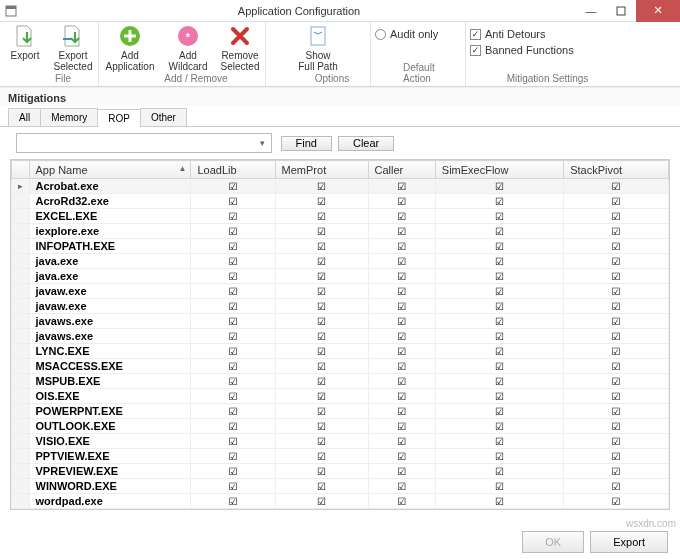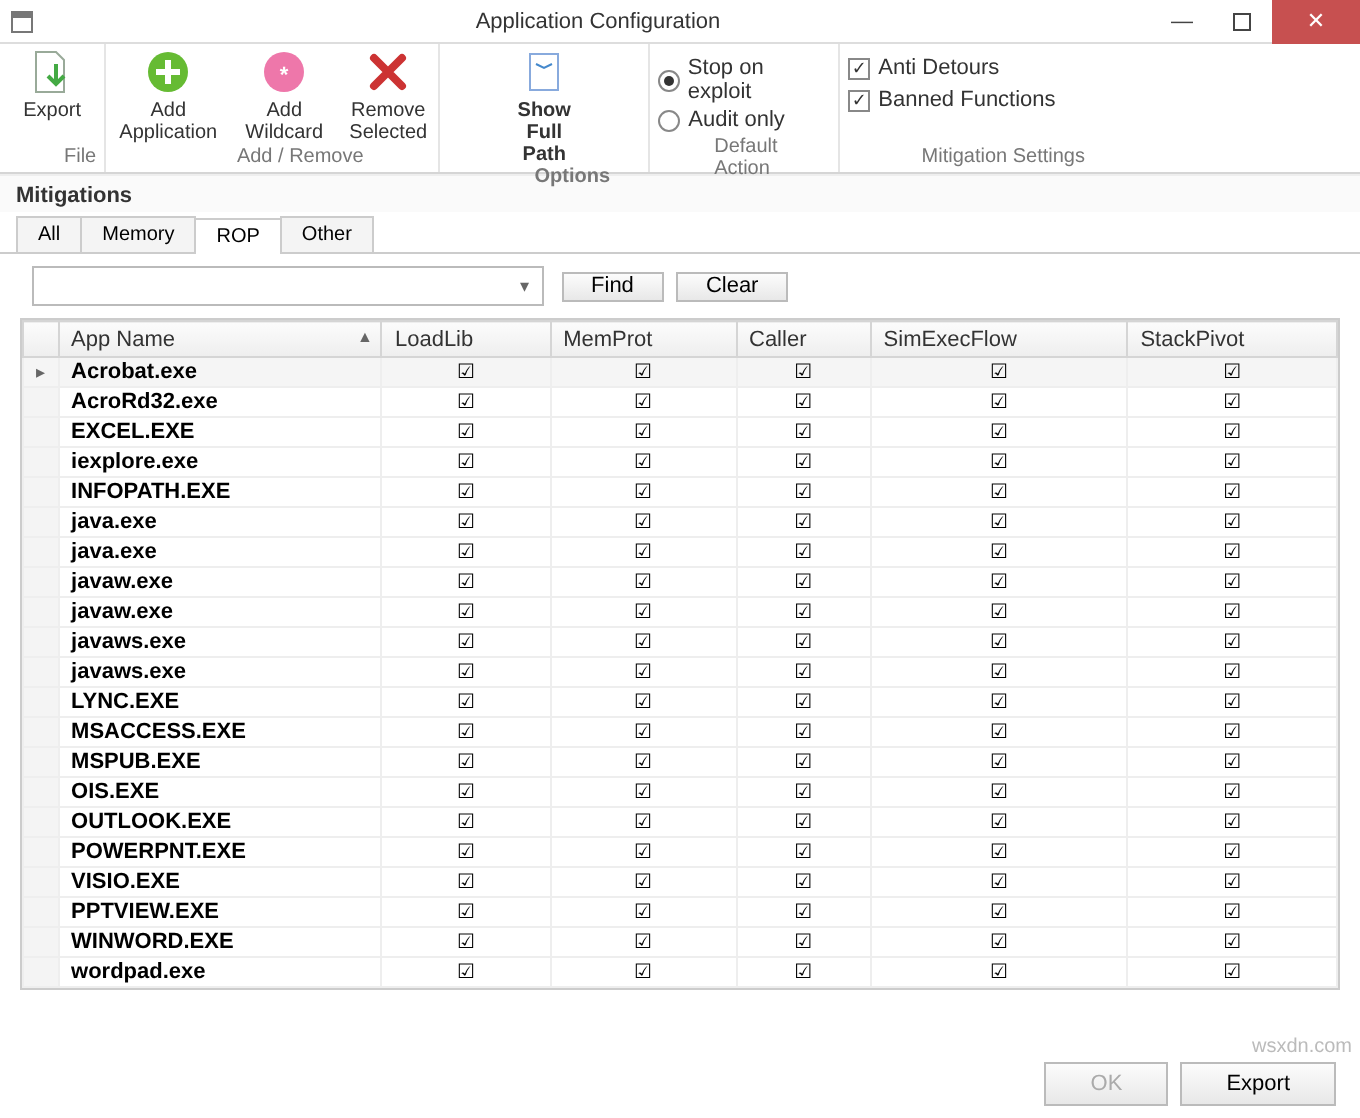--- a/index.html
+++ b/index.html
@@ -10,21 +10,21 @@
 .titlebar .win-btns { display:flex; }
 .win-btn { width:30px; height:22px; display:flex; align-items:center; justify-content:center; color:#444; }
 .win-btn.close { background:#c75050; color:#fff; width:44px; }
 .ribbon { height:65px; background:#fff; display:flex; border-bottom:1px solid #d5d5d5; }
 .rgroup { display:flex; flex-direction:column; align-items:center; padding:2px 4px 0; border-right:1px solid #e5e5e5; }
 .rbtns { display:flex; gap:6px; }
 .rbtn { display:flex; flex-direction:column; align-items:center; width:42px; cursor:pointer; }
 .rbtn .icon { width:24px; height:24px; display:flex; align-items:center; justify-content:center; }
 .rbtn .lbl { font-size:10px; color:#333; text-align:center; line-height:11px; margin-top:2px; }
 .rgroup .gtitle { font-size:10px; color:#777; margin-top:auto; padding-bottom:2px;margin-left:28px; }
-.rgroup.opts { width:105px;font-weight:bold; }
+.rgroup.opts { width:105px; }
 .rgroup.def { width:95px; padding-top:4px; }
 .rgroup.mit { width:135px; padding-top:4px; border-right:none; }
 .radio-row, .chk-row { display:flex; align-items:center; gap:4px; font-size:10px; color:#333; margin:2px 0; width:100%; }
 .chk-rows { display:flex; flex-wrap:wrap; gap:0 10px; }
 .radio, .chk { width:11px; height:11px; border:1px solid #888; display:inline-flex; align-items:center; justify-content:center; }
 .radio { border-radius:50%; }
 .radio.sel::after { content:""; width:5px; height:5px; background:#333; border-radius:50%; }
 .chk.sel::after { content:"✓"; font-size:9px; color:#333; line-height:9px; }
 .section-label { padding:4px 8px 2px; color:#333; border-top:1px solid #eee; background:#fafafa;font-weight:bold; }
 .tabs { display:flex; gap:0; padding:2px 8px 0; border-bottom:1px solid #ccc; background:#fff; }
@@ -75,20 +75,32 @@
       <div class="rbtn">
         <span class="icon">
             <svg width="24" height="24" viewBox="0 0 24 24">
               <path d="M4 2h10l4 4v16H4z" fill="#fff" stroke="#9a9"></path>
               <path d="M10 14l4 4 4-4" fill="none" stroke="#4a4" stroke-width="2"></path>
               <path d="M14 8v10" stroke="#4a4" stroke-width="2"></path>
             </svg>
           </span>
         <span class="lbl">Export</span>
       </div>
+      <div class="rbtn">
+        <span class="icon">
+            <svg width="24" height="24" viewBox="0 0 24 24">
+              <path d="M4 2h10l4 4v16H4z" fill="#fff" stroke="#9a9"></path>
+              <path d="M10 14l4 4 4-4" fill="none" stroke="#4a4" stroke-width="2"></path>
+              <path d="M14 8v10" stroke="#4a4" stroke-width="2"></path>
+              <rect x="2" y="14" width="8" height="2" fill="#48c"></rect>
+            </svg>
+          </span>
+        <span class="lbl">Export
+Selected</span>
+      </div>
     </div>
     <div class="gtitle">File</div>
   </div>
 
   <div class="rgroup">
     <div class="rbtns">
       <div class="rbtn" style="width:54px">
         <span class="icon">
             <svg width="24" height="24" viewBox="0 0 24 24">
               <circle cx="12" cy="12" r="10" fill="#6b3"></circle>
@@ -130,24 +142,20 @@
           </span>
         <span class="lbl">Show Full
 Path</span>
       </div>
     </div>
     <div class="gtitle">Options</div>
   </div>
 
   <div class="rgroup def">
     <div style="width:100%">
-      <label class="radio-row">
-          <span class="radio sel"></span>
-          <span>Stop on exploit</span>
-        </label>
       <label class="radio-row">
           <span class="radio"></span>
           <span>Audit only</span>
         </label>
     </div>
     <div class="gtitle">Default Action</div>
   </div>
 
   <div class="rgroup mit">
     <div class="chk-rows" style="width:100%">
@@ -324,48 +332,57 @@
   <td class="rowhdr"></td>
   <td><b>OIS.EXE</b></td>
   <td class="c"><span style="font-size:10px">☑</span></td>
           <td class="c"><span style="font-size:10px">☑</span></td>
           <td class="c"><span style="font-size:10px">☑</span></td>
           <td class="c"><span style="font-size:10px">☑</span></td>
           <td class="c"><span style="font-size:10px">☑</span></td>
 </tr>
         <tr>
   <td class="rowhdr"></td>
+  <td><b>POWERPNT.EXE</b></td>
+  <td class="c"><span style="font-size:10px">☑</span></td>
+          <td class="c"><span style="font-size:10px">☑</span></td>
+          <td class="c"><span style="font-size:10px">☑</span></td>
+          <td class="c"><span style="font-size:10px">☑</span></td>
+          <td class="c"><span style="font-size:10px">☑</span></td>
+</tr>
+        <tr>
+  <td class="rowhdr"></td>
   <td><b>OUTLOOK.EXE</b></td>
   <td class="c"><span style="font-size:10px">☑</span></td>
           <td class="c"><span style="font-size:10px">☑</span></td>
           <td class="c"><span style="font-size:10px">☑</span></td>
           <td class="c"><span style="font-size:10px">☑</span></td>
           <td class="c"><span style="font-size:10px">☑</span></td>
 </tr>
         <tr>
   <td class="rowhdr"></td>
-  <td><b>POWERPNT.EXE</b></td>
-  <td class="c"><span style="font-size:10px">☑</span></td>
-          <td class="c"><span style="font-size:10px">☑</span></td>
-          <td class="c"><span style="font-size:10px">☑</span></td>
-          <td class="c"><span style="font-size:10px">☑</span></td>
-          <td class="c"><span style="font-size:10px">☑</span></td>
-</tr>
-        <tr>
-  <td class="rowhdr"></td>
   <td><b>VISIO.EXE</b></td>
   <td class="c"><span style="font-size:10px">☑</span></td>
           <td class="c"><span style="font-size:10px">☑</span></td>
           <td class="c"><span style="font-size:10px">☑</span></td>
           <td class="c"><span style="font-size:10px">☑</span></td>
           <td class="c"><span style="font-size:10px">☑</span></td>
 </tr>
         <tr>
   <td class="rowhdr"></td>
   <td><b>PPTVIEW.EXE</b></td>
+  <td class="c"><span style="font-size:10px">☑</span></td>
+          <td class="c"><span style="font-size:10px">☑</span></td>
+          <td class="c"><span style="font-size:10px">☑</span></td>
+          <td class="c"><span style="font-size:10px">☑</span></td>
+          <td class="c"><span style="font-size:10px">☑</span></td>
+</tr>
+        <tr>
+  <td class="rowhdr"></td>
+  <td><b>VPREVIEW.EXE</b></td>
   <td class="c"><span style="font-size:10px">☑</span></td>
           <td class="c"><span style="font-size:10px">☑</span></td>
           <td class="c"><span style="font-size:10px">☑</span></td>
           <td class="c"><span style="font-size:10px">☑</span></td>
           <td class="c"><span style="font-size:10px">☑</span></td>
 </tr>
         <tr>
   <td class="rowhdr"></td>
   <td><b>WINWORD.EXE</b></td>
   <td class="c"><span style="font-size:10px">☑</span></td>

